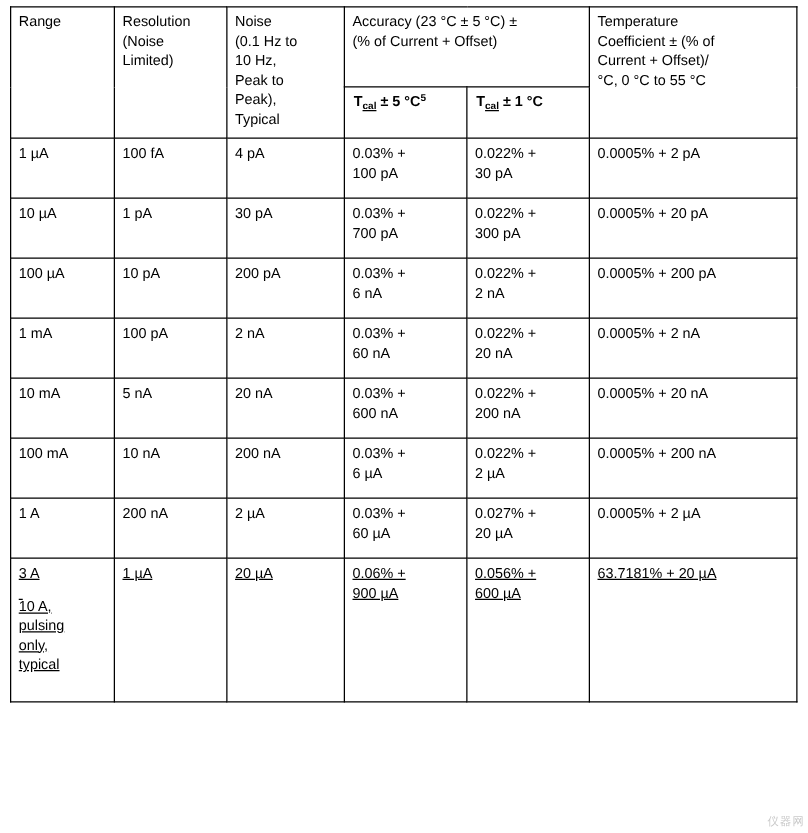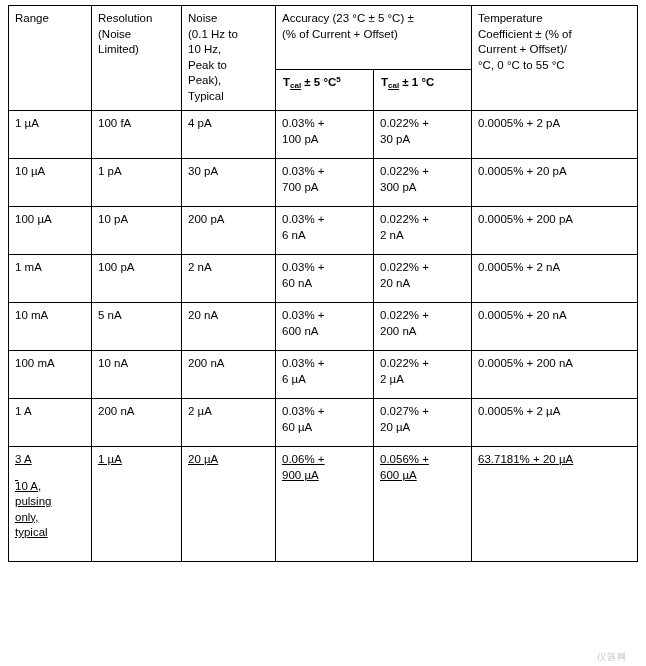--- a/index.html
+++ b/index.html
@@ -66,21 +66,21 @@
     text-decoration: underline;
   }
   sup {
     font-size: 8px;
     vertical-align: baseline;
     position: relative;
     top: -4px;
   }
   .watermark {
     position: absolute;
-    right: 19px;
+    right: 2px;
     bottom: 2px;
     font-size: 9px;
     color: #c9c9c9;
     letter-spacing: 1px;
   }
   .rowtall td { height: 36px; }
 </style>
 </head>
 <body>
 

